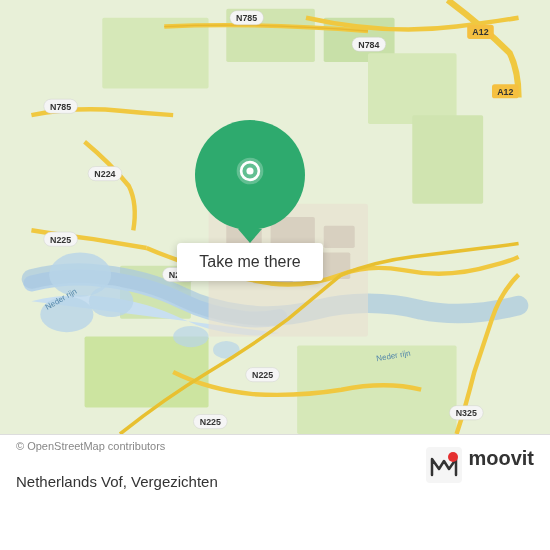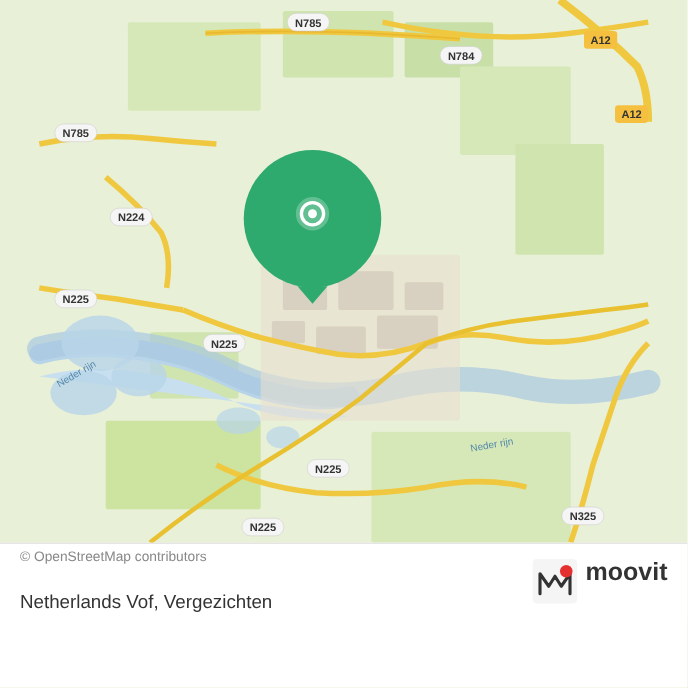--- a/index.html
+++ b/index.html
@@ -222,20 +222,21 @@
   <div id="popup">
     <div id="popup-bubble">
 
       <svg id="location-pin" viewBox="0 0 40 45" xmlns="http://www.w3.org/2000/svg">
         <circle cx="20" cy="18" r="15" fill="white" opacity="0.25"></circle>
         <circle cx="20" cy="18" r="10" fill="none" stroke="white" stroke-width="3"></circle>
         <circle cx="20" cy="18" r="4" fill="white"></circle>
       </svg>
     </div>
     <div id="popup-triangle"></div>
+    <div id="popup-label">Take me there</div>
   </div>
 </div>
 
 <div id="footer">
   <div id="footer-left">
     <span id="copyright">© OpenStreetMap contributors</span>
     <span id="location-name">
       <span>Netherlands Vof,</span>
       <span>Vergezichten</span>
     </span>

